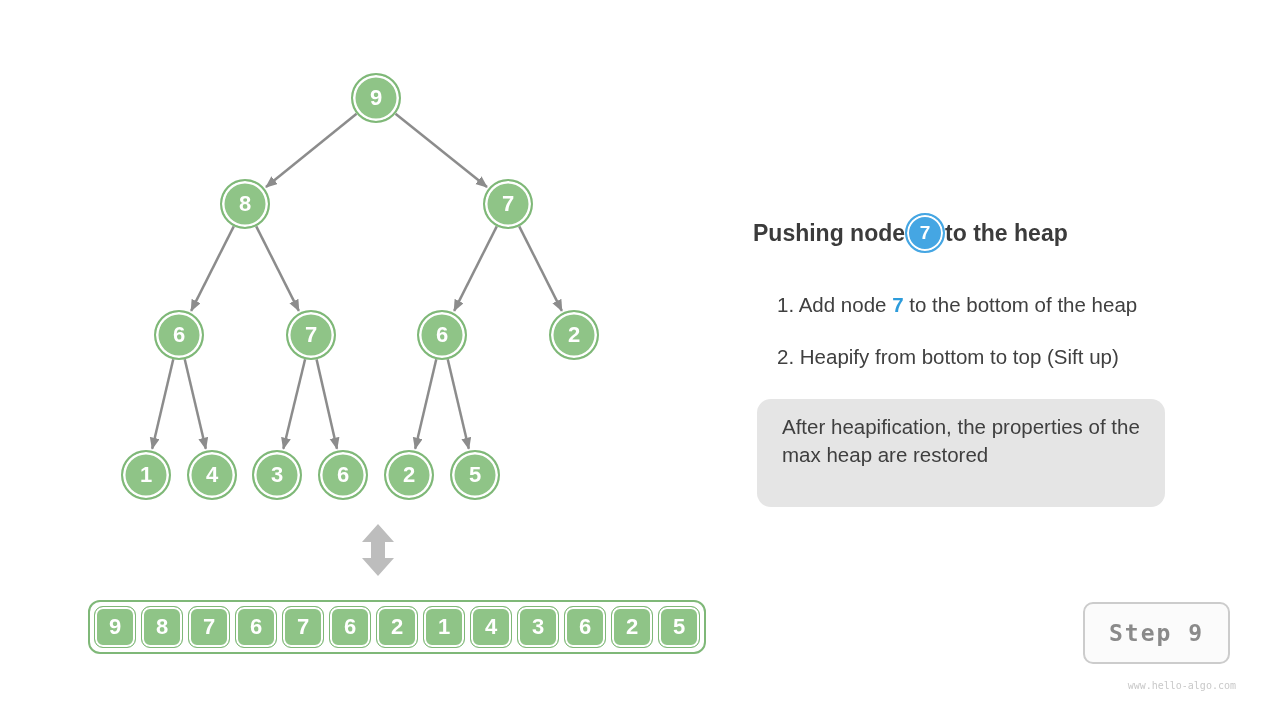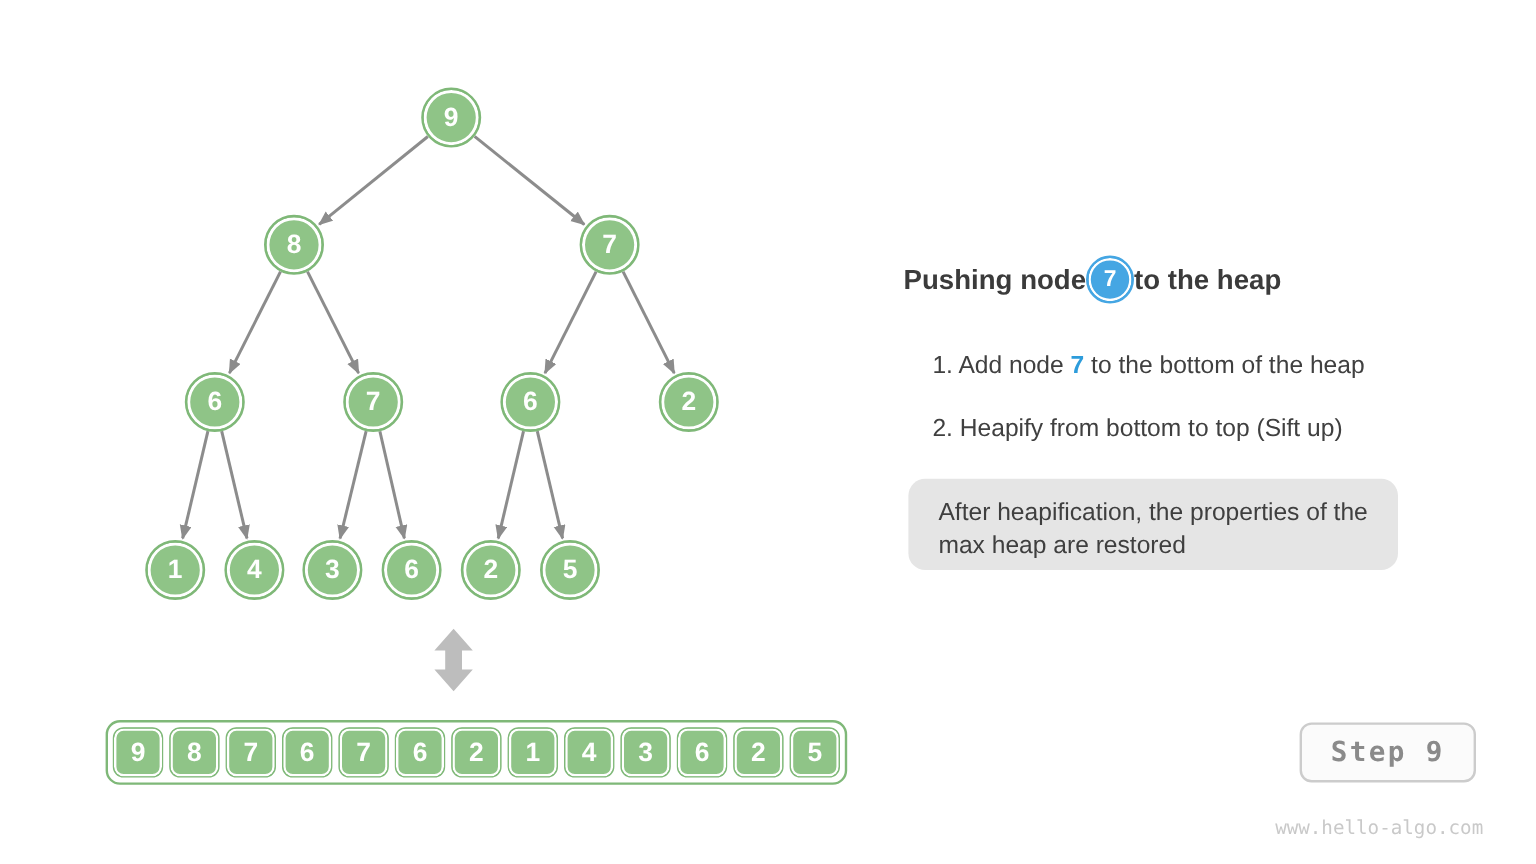--- a/index.html
+++ b/index.html
@@ -46,37 +46,37 @@
     color:#ffffff;font-size:19px;font-weight:bold;
     display:flex;align-items:center;justify-content:center;
   }
   .step-line{
     position:absolute;left:761px;font-size:20.5px;color:#404040;margin-left:16px;
   }
   #step-line-1{top:293px;}
   #step-line-2{top:345px;}
   .blue-text{color:var(--blue-text);font-weight:bold;}
   #note-box{
-    position:absolute;left:757px;top:399px;width:408px;height:76px;
+    position:absolute;left:757px;top:399px;width:408px;height:108px;
     box-sizing:border-box;padding:14px 25px;
     background:#e5e5e5;border-radius:14px;
     font-size:20.5px;line-height:28px;color:#3f3f3f;
   }
 
   
   #step-indicator{
-    position:absolute;left:1083px;top:602px;width:147px;height:50px;
+    position:absolute;left:1083px;top:602px;width:147px;height:62px;
     box-sizing:border-box;border:2px solid #cccccc;border-radius:10px;
     background:#fbfbfb;display:flex;align-items:center;justify-content:center;
     font-family:"DejaVu Sans Mono",monospace;font-size:23px;font-weight:bold;
     color:#8a8a8a;letter-spacing:2px;
   }
   #watermark{
     position:absolute;right:44px;top:680px;
-    font-family:"DejaVu Sans Mono",monospace;font-size:16px;color:#c9c9c9;
+    font-family:"DejaVu Sans Mono",monospace;font-size:10px;color:#c9c9c9;
   }
 </style>
 </head>
 <body>
 
 <div id="stage">
 
   <svg id="tree-edges" xmlns="http://www.w3.org/2000/svg">
     <defs>
       <marker id="arrowhead" markerUnits="userSpaceOnUse" markerWidth="13" markerHeight="11" refX="11" refY="5" orient="auto">

